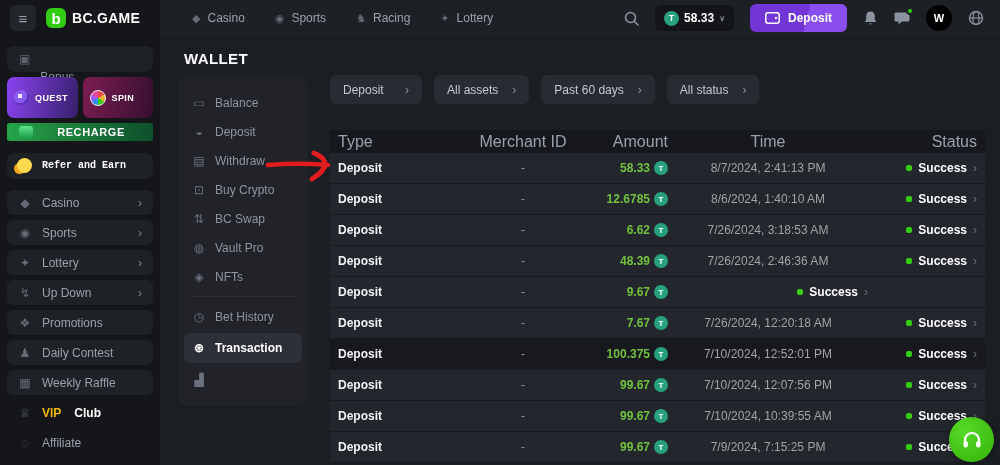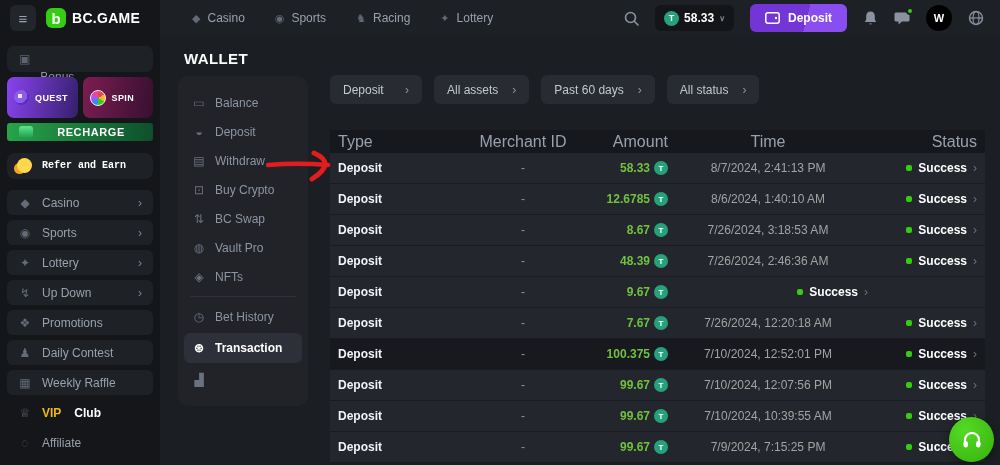--- a/index.html
+++ b/index.html
@@ -359,21 +359,21 @@
       <div class="cell-status">
           <span class="dot"></span>
           <span class="st-label">Success</span>
           <span class="chev">›</span>
         </div>
     </div>
     <div class="trow">
       <div class="cell-type">Deposit</div>
       <div class="cell-merchant">-</div>
       <div class="cell-amount">
-          <span>8.67</span>
+          <span>6.62</span>
           <span class="coin sm">T</span>
         </div>
       <div class="cell-time">7/26/2024, 3:18:53 AM</div>
       <div class="cell-status">
           <span class="dot"></span>
           <span class="st-label">Success</span>
           <span class="chev">›</span>
         </div>
     </div>
     <div class="trow">

